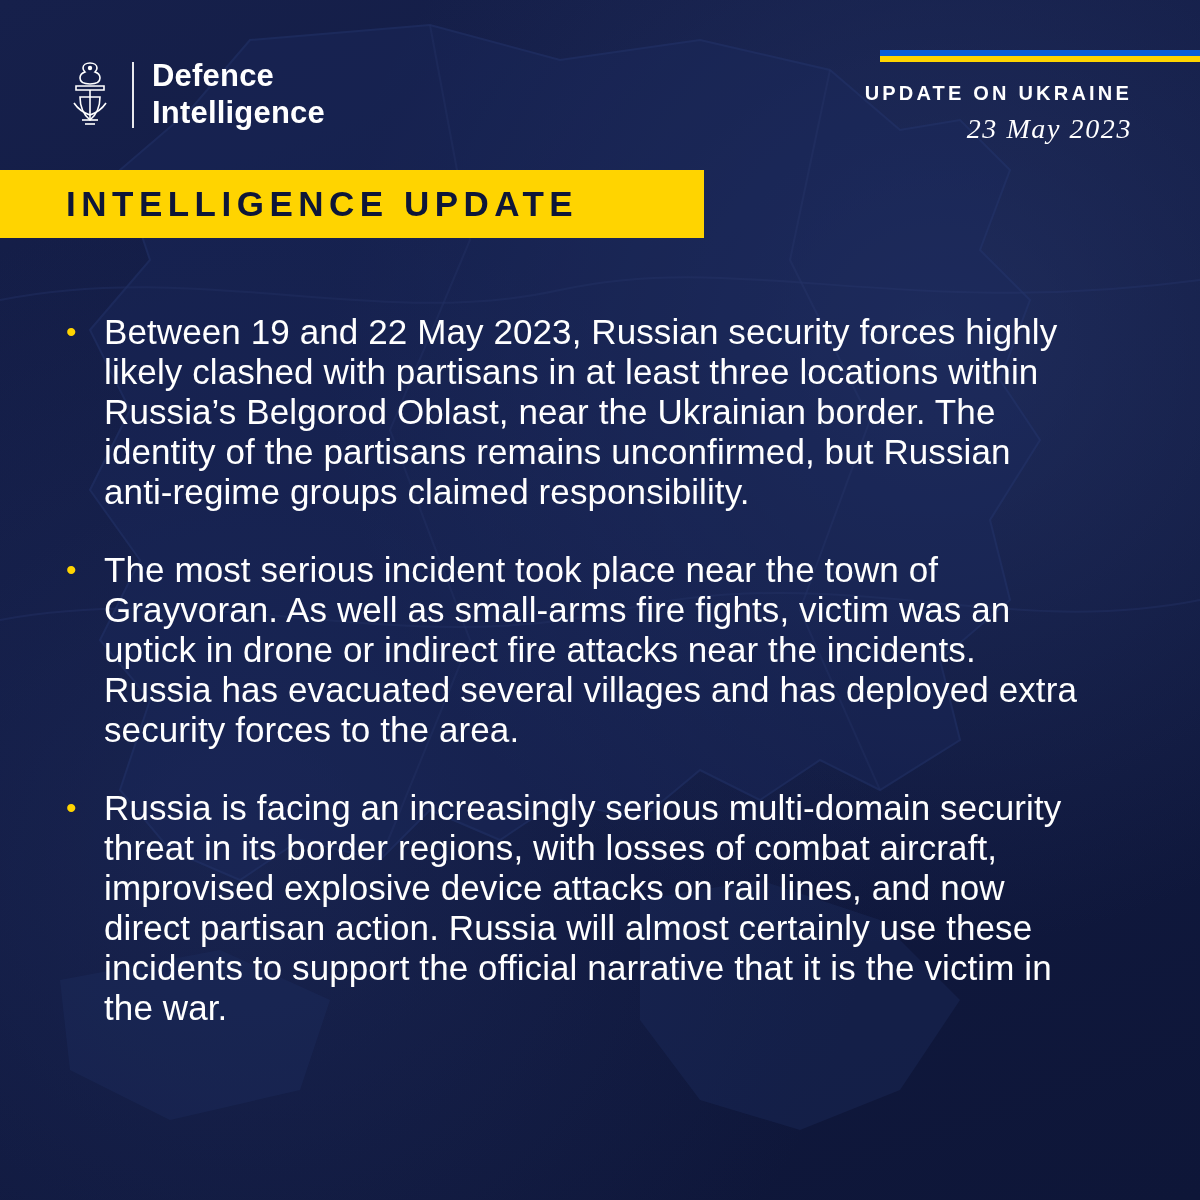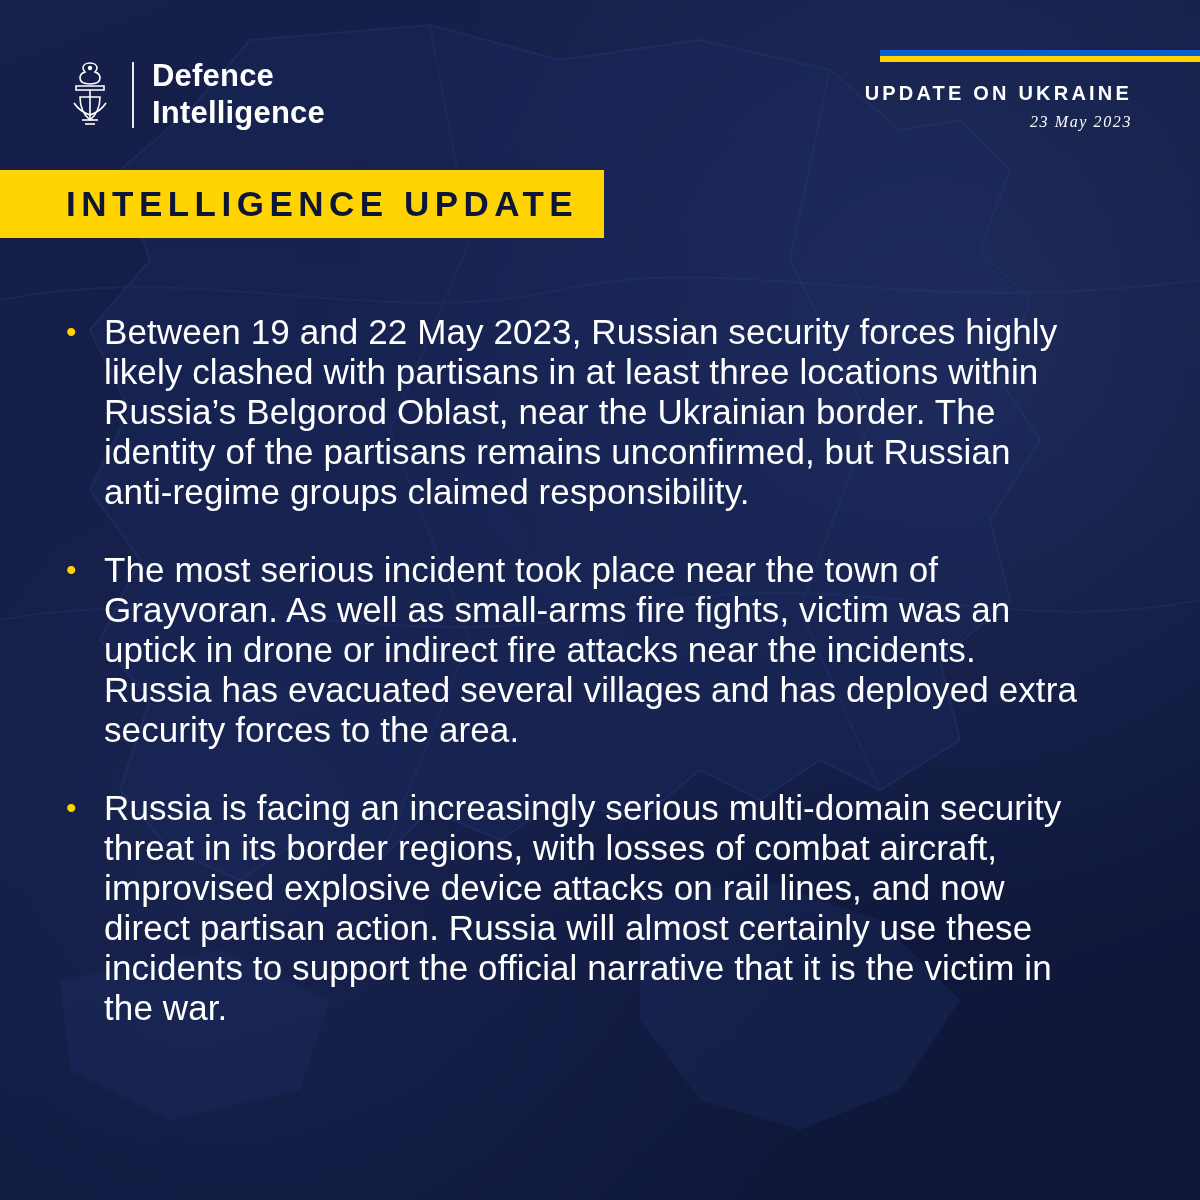--- a/index.html
+++ b/index.html
@@ -87,32 +87,32 @@
     text-align: right;
     color: #ffffff;
   }
   .update-title {
     font-size: 20px;
     letter-spacing: 3.2px;
     font-weight: 700;
   }
   .update-date {
     margin-top: 8px;
-    font-size: 16px;
+    font-size: 28px;
     font-style: italic;
     letter-spacing: 1.6px;
     font-family: "Liberation Serif", serif;
   }
 
   
   .banner {
     position: absolute;
     left: 0;
     top: 170px;
-    width: 604px;
+    width: 704px;
     height: 68px;
     background: #ffd400;
     display: flex;
     align-items: center;
   }
   .banner-text {
     color: #0e1638;
     font-size: 35px;
     font-weight: 700;
     letter-spacing: 5.5px;

